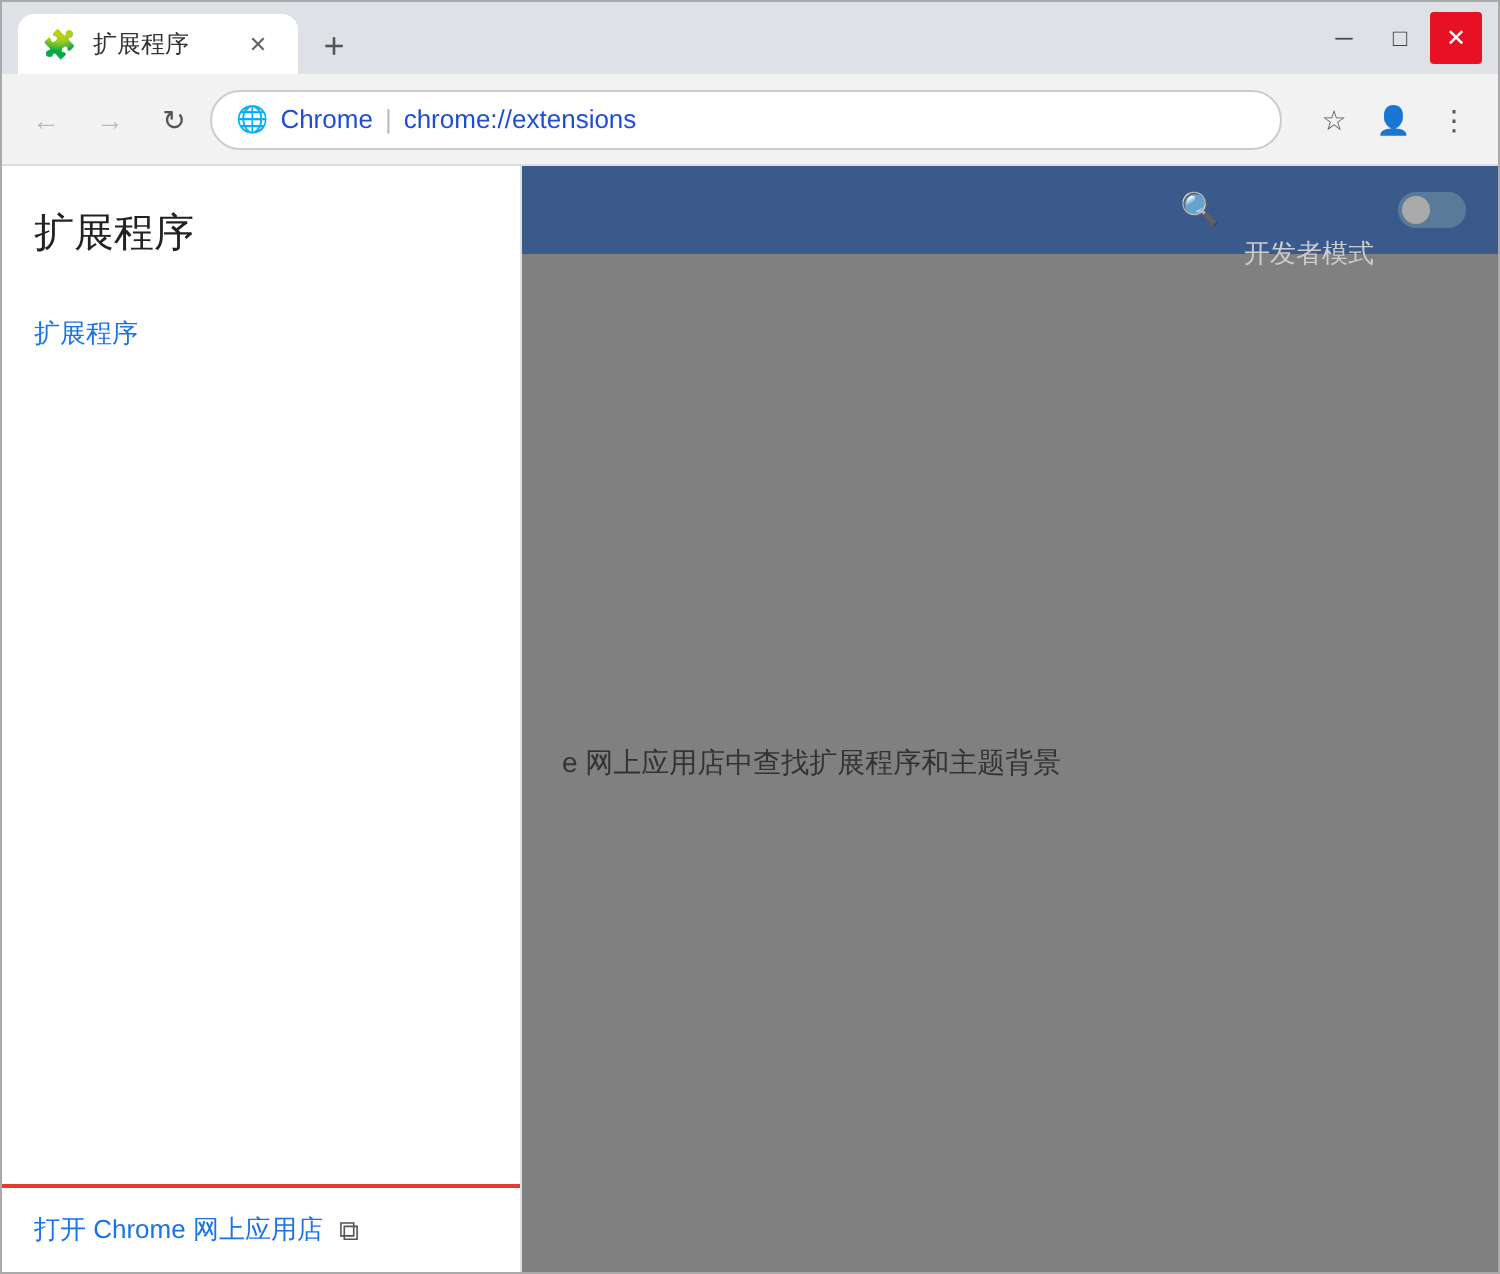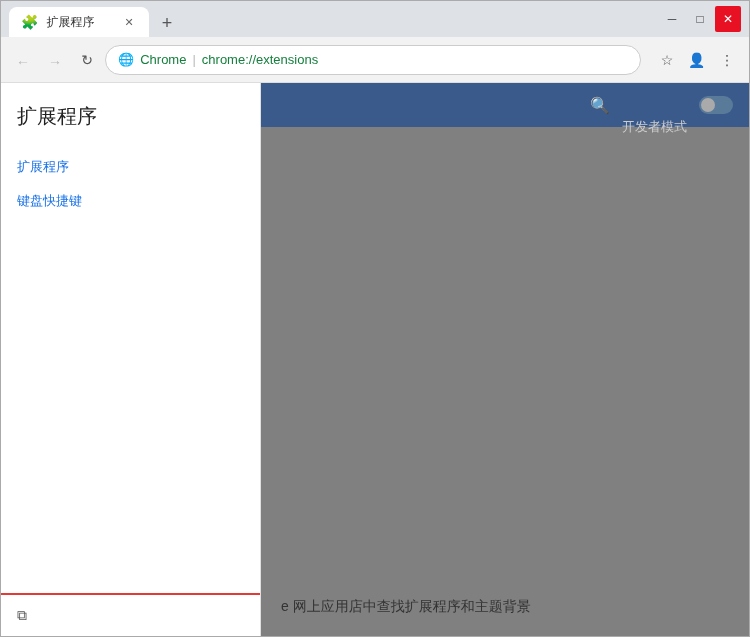--- a/index.html
+++ b/index.html
@@ -94,21 +94,21 @@
       border: 1px solid #ccc;
       border-radius: 15px;
       display: flex;
       align-items: center;
       padding: 0 12px;
       gap: 6px;
       font-size: 13px;
     }
     .url-secure { color: #444; font-size: 13px; }
     .url-separator { color: #bbb; }
-    .url-text { color: #15803d; font-size: 13px; }
+    .url-text { color: #1d4ed8; font-size: 13px; }
     .url-actions {
       display: flex;
       gap: 2px;
       margin-left: 8px;
     }
     .url-action-btn {
       width: 28px; height: 28px;
       display: flex; align-items: center; justify-content: center;
       border-radius: 50%;
       font-size: 14px;
@@ -209,21 +209,21 @@
       width: 14px;
       height: 14px;
       background: #aaa;
       border-radius: 50%;
       top: 2px;
       left: 2px;
     }
     .main-content {
       flex: 1;
       display: flex;
-      align-items: flex-end;
+      align-items: center;
       padding: 20px;
     }
     .webstore-text {
       color: #333;
       font-size: 14px;
     }
   </style>
 </head>
 <body>
 
@@ -263,23 +263,23 @@
   </div>
 
   <div class="content-area">
 
     <div class="sidebar">
       <div class="sidebar-header">
         <div class="sidebar-title">扩展程序</div>
       </div>
       <div class="sidebar-nav">
         <a class="sidebar-nav-item">扩展程序</a>
-        <a class="sidebar-nav-item">键盘快捷键</a>
       </div>
       <div class="sidebar-footer">
+        <span class="sidebar-footer-link">打开 Chrome 网上应用店</span>
         <span class="external-icon">⧉</span>
       </div>
     </div>
 
     <div class="main-panel">
       <div class="main-toolbar">
         <span class="toolbar-search-icon">🔍</span>
         <span class="dev-mode-label">开发者模式</span>
         <div class="toggle-switch"></div>
       </div>

